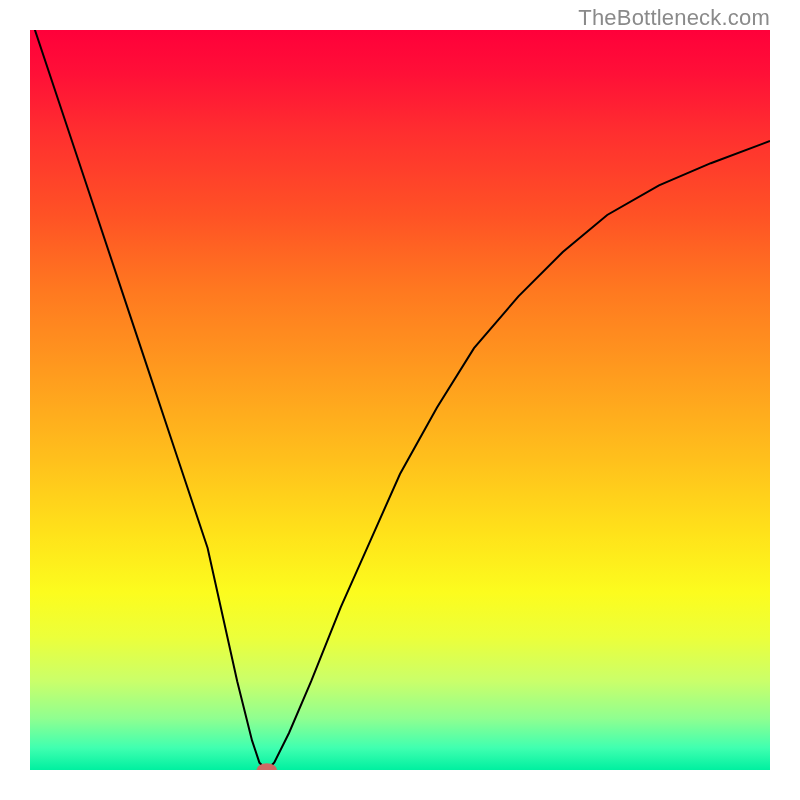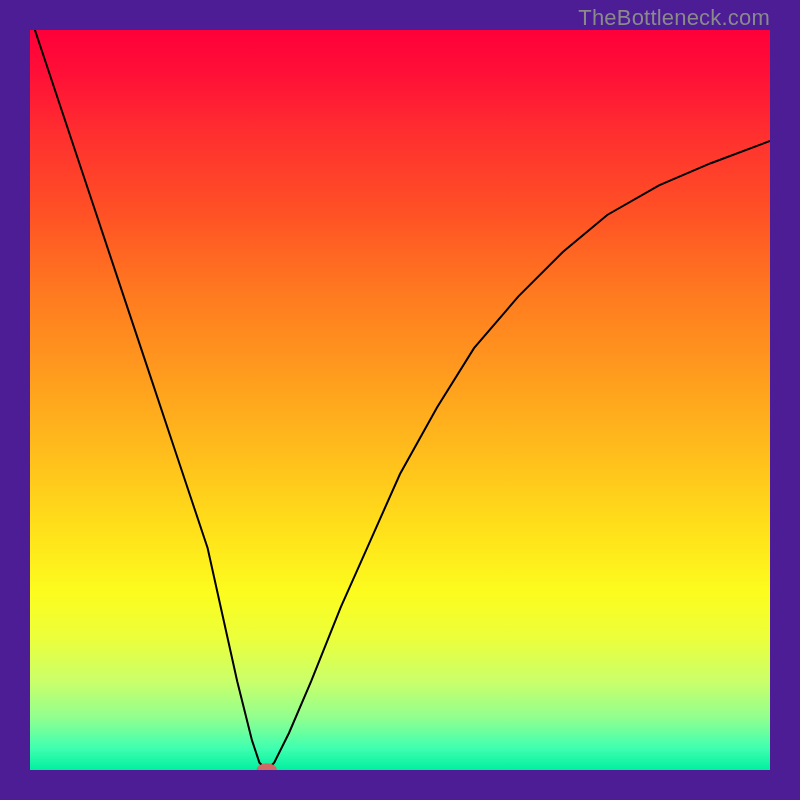--- a/index.html
+++ b/index.html
@@ -7,21 +7,21 @@
     padding: 0;
     width: 800px;
     height: 800px;
     background: #000;
     position: relative;
     font-family: Arial, Helvetica, sans-serif;
   }
   .outer {
     position: absolute;
     inset: 0;
-    background: #4c1d95;
+    background: #ffffff;
   }
   .plot-area {
     position: absolute;
     left: 30px;
     top: 30px;
     width: 740px;
     height: 740px;
     overflow: hidden;
   }
   .gradient-fill {

